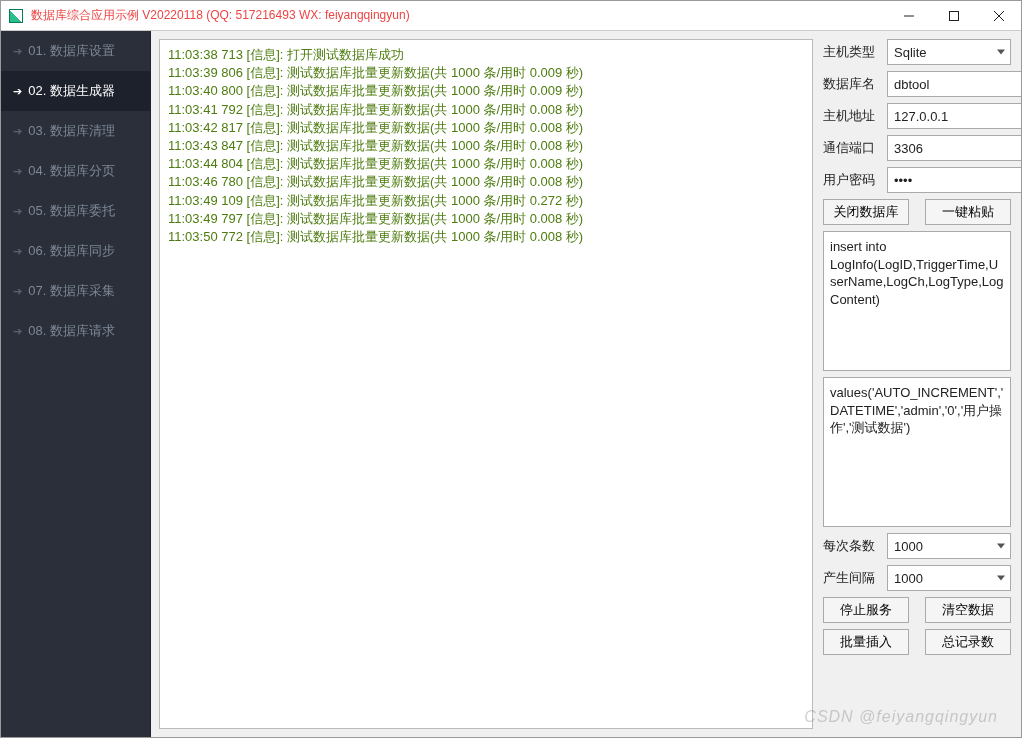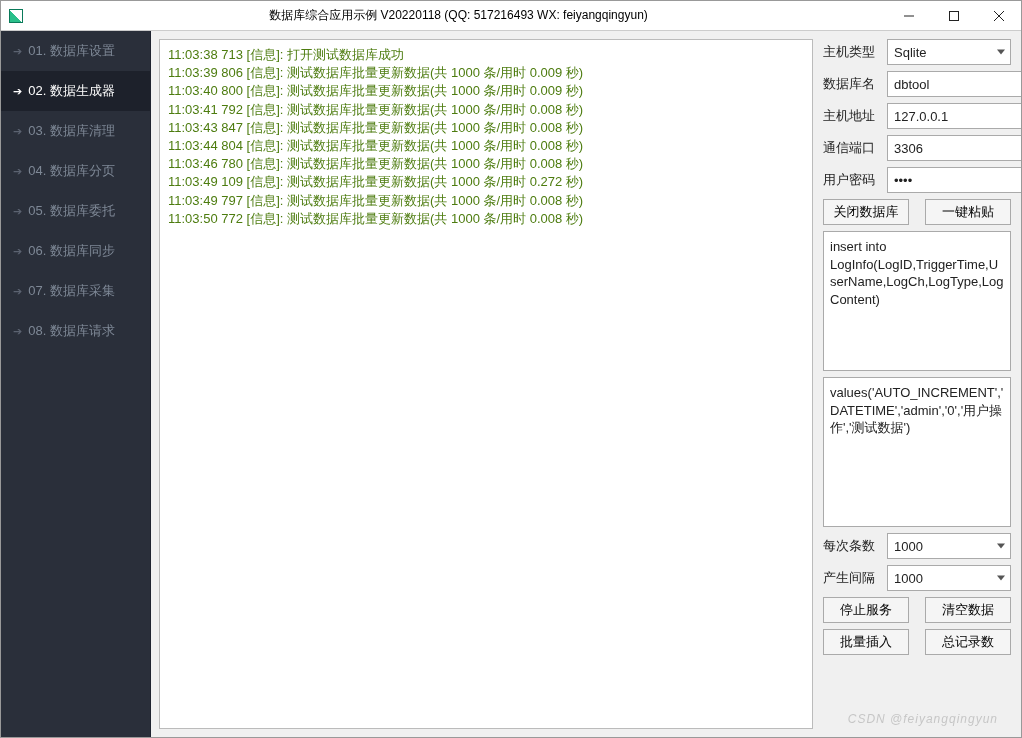--- a/index.html
+++ b/index.html
@@ -24,22 +24,21 @@
   }
   .title-icon {
     width: 14px; height: 14px;
     border: 1px solid #0a7a5a;
     margin: 0 8px;
     background: linear-gradient(45deg,#2abf8a 50%,#fff 50%);
   }
   .title-text {
     flex: 1;
     font-size: 12px;
-    color: #000000;
-    text-align: center;
+    color: #ef4444;
   }
   .wbuttons { display: flex; }
   .wbtn {
     width: 45px; height: 30px;
     display: flex; align-items: center; justify-content: center;
     font-size: 13px; font-family: sans-serif;
     cursor: default;
   }
   .wbtn svg { stroke:#222; stroke-width:1; fill:none; }
   
@@ -161,21 +160,21 @@
     color:#222;
     line-height:1.35;
   }
   .ta1 { height: 140px; }
   .ta2 { height: 150px; }
   .watermark {
     position: fixed;
     bottom: 12px;
     right: 24px;
     color: rgba(120,120,120,0.35);
-    font-size: 12px;
+    font-size: 16px;
     font-style: italic;
     pointer-events: none;
     letter-spacing:1px;
   }
 </style>
 </head>
 <body>
 
 <div class="titlebar">
   <div class="title-icon"></div>
@@ -236,20 +235,21 @@
         <span>08. 数据库请求</span>
       </div>
     </div>
 
   <div class="center">
     <div class="log-area" id="logarea">
         <div class="log-line">11:03:38 713 [信息]: 打开测试数据库成功</div>
         <div class="log-line">11:03:39 806 [信息]: 测试数据库批量更新数据(共 1000 条/用时 0.009 秒)</div>
         <div class="log-line">11:03:40 800 [信息]: 测试数据库批量更新数据(共 1000 条/用时 0.009 秒)</div>
         <div class="log-line">11:03:41 792 [信息]: 测试数据库批量更新数据(共 1000 条/用时 0.008 秒)</div>
+        <div class="log-line">11:03:42 817 [信息]: 测试数据库批量更新数据(共 1000 条/用时 0.008 秒)</div>
         <div class="log-line">11:03:43 847 [信息]: 测试数据库批量更新数据(共 1000 条/用时 0.008 秒)</div>
         <div class="log-line">11:03:44 804 [信息]: 测试数据库批量更新数据(共 1000 条/用时 0.008 秒)</div>
         <div class="log-line">11:03:46 780 [信息]: 测试数据库批量更新数据(共 1000 条/用时 0.008 秒)</div>
         <div class="log-line">11:03:49 109 [信息]: 测试数据库批量更新数据(共 1000 条/用时 0.272 秒)</div>
         <div class="log-line">11:03:49 797 [信息]: 测试数据库批量更新数据(共 1000 条/用时 0.008 秒)</div>
         <div class="log-line">11:03:50 772 [信息]: 测试数据库批量更新数据(共 1000 条/用时 0.008 秒)</div>
       </div>
   </div>
 
   <div class="rpanel">

